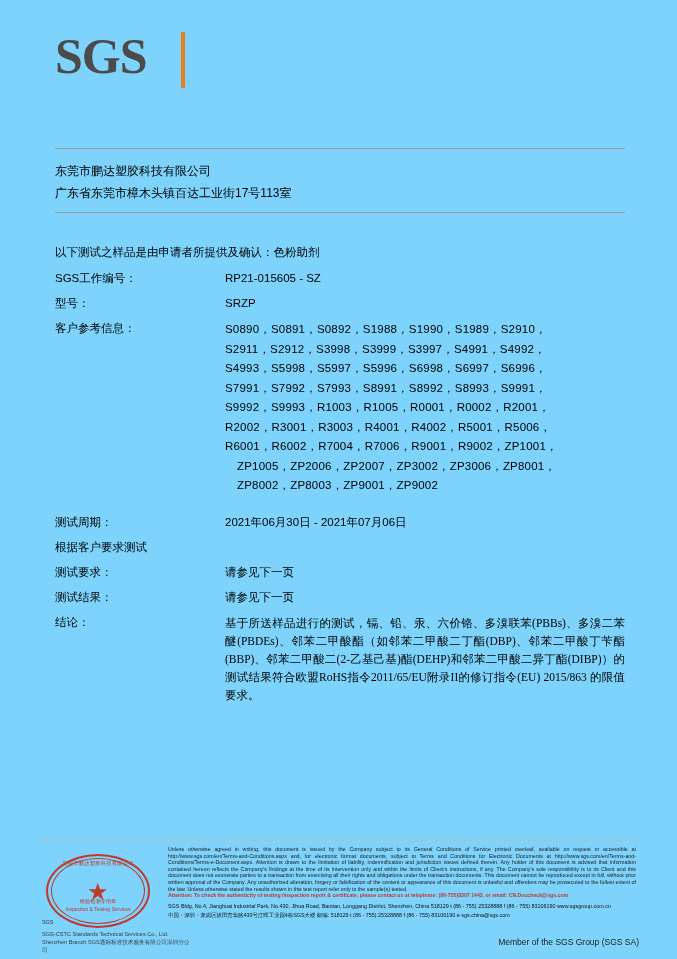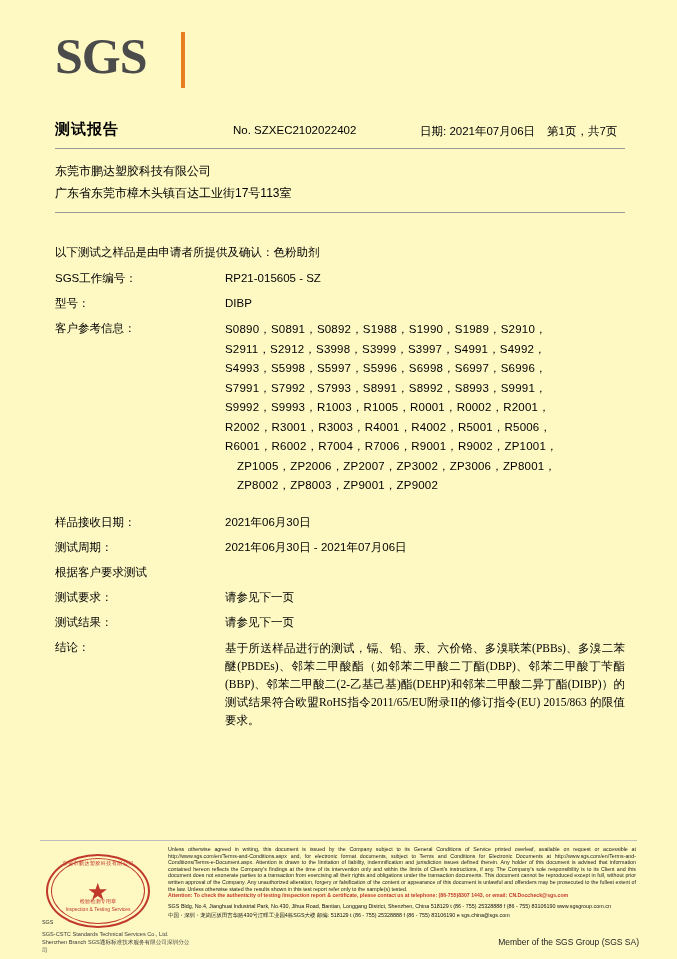--- a/index.html
+++ b/index.html
@@ -12,21 +12,21 @@
     height: 959px;
     position: relative;
     font-family: "Liberation Sans", sans-serif;
     color: #000000;
     overflow: hidden;
   }
   .page {
     position: relative;
     width: 677px;
     height: 959px;
-    background: #fef9c3;
+    background: #7dd3fc;
   }
 
   
   .logo-block {
     position: absolute;
     left: 55px;
     top: 30px;
     width: 140px;
     height: 62px;
   }
@@ -269,70 +269,60 @@
 </head>
 <body>
 
 <div class="page">
 
   <div class="logo-block">
     <div class="logo-text">SGS</div>
     <div class="logo-bar"></div>
   </div>
 
-  <div class="title-row">
-    <div class="doc-title">测试报告</div>
-    <div class="doc-no">No. SZXEC2102022402</div>
-    <div class="doc-date">日期: 2021年07月06日</div>
-    <div class="doc-page">第1页，共7页</div>
-  </div>
   <div class="rule rule-top"></div>
 
   <div class="company">
     <div>东莞市鹏达塑胶科技有限公司</div>
     <div>广东省东莞市樟木头镇百达工业街17号113室</div>
   </div>
   <div class="rule rule-bottom"></div>
 
   <div class="intro">以下测试之样品是由申请者所提供及确认：色粉助剂</div>
 
   <div class="fields">
 
     <div class="field-row">
       <div class="field-label">SGS工作编号：</div>
       <div class="field-value">RP21-015605 - SZ</div>
     </div>
 
     <div class="field-row">
       <div class="field-label">型号：</div>
-      <div class="field-value">DIBP</div>
+      <div class="field-value">SRZP</div>
     </div>
 
     <div class="field-row">
       <div class="field-label">客户参考信息：</div>
       <div class="field-value ref-lines">
         <div>S0890，S0891，S0892，S1988，S1990，S1989，S2910，</div>
         <div>S2911，S2912，S3998，S3999，S3997，S4991，S4992，</div>
         <div>S4993，S5998，S5997，S5996，S6998，S6997，S6996，</div>
         <div>S7991，S7992，S7993，S8991，S8992，S8993，S9991，</div>
         <div>S9992，S9993，R1003，R1005，R0001，R0002，R2001，</div>
         <div>R2002，R3001，R3003，R4001，R4002，R5001，R5006，</div>
         <div>R6001，R6002，R7004，R7006，R9001，R9002，ZP1001，</div>
         <div class="indent">ZP1005，ZP2006，ZP2007，ZP3002，ZP3006，ZP8001，</div>
         <div class="indent">ZP8002，ZP8003，ZP9001，ZP9002</div>
       </div>
     </div>
 
     <div style="height:10px"></div>
 
     <div class="field-row">
-      <div class="field-label">样品接收日期：</div>
-      <div class="field-value">2021年06月30日</div>
-    </div>
-    <div class="field-row">
       <div class="field-label">测试周期：</div>
       <div class="field-value">2021年06月30日 - 2021年07月06日</div>
     </div>
     <div class="field-row">
       <div class="field-value">根据客户要求测试</div>
     </div>
     <div class="field-row">
       <div class="field-label">测试要求：</div>
       <div class="field-value">请参见下一页</div>
     </div>

